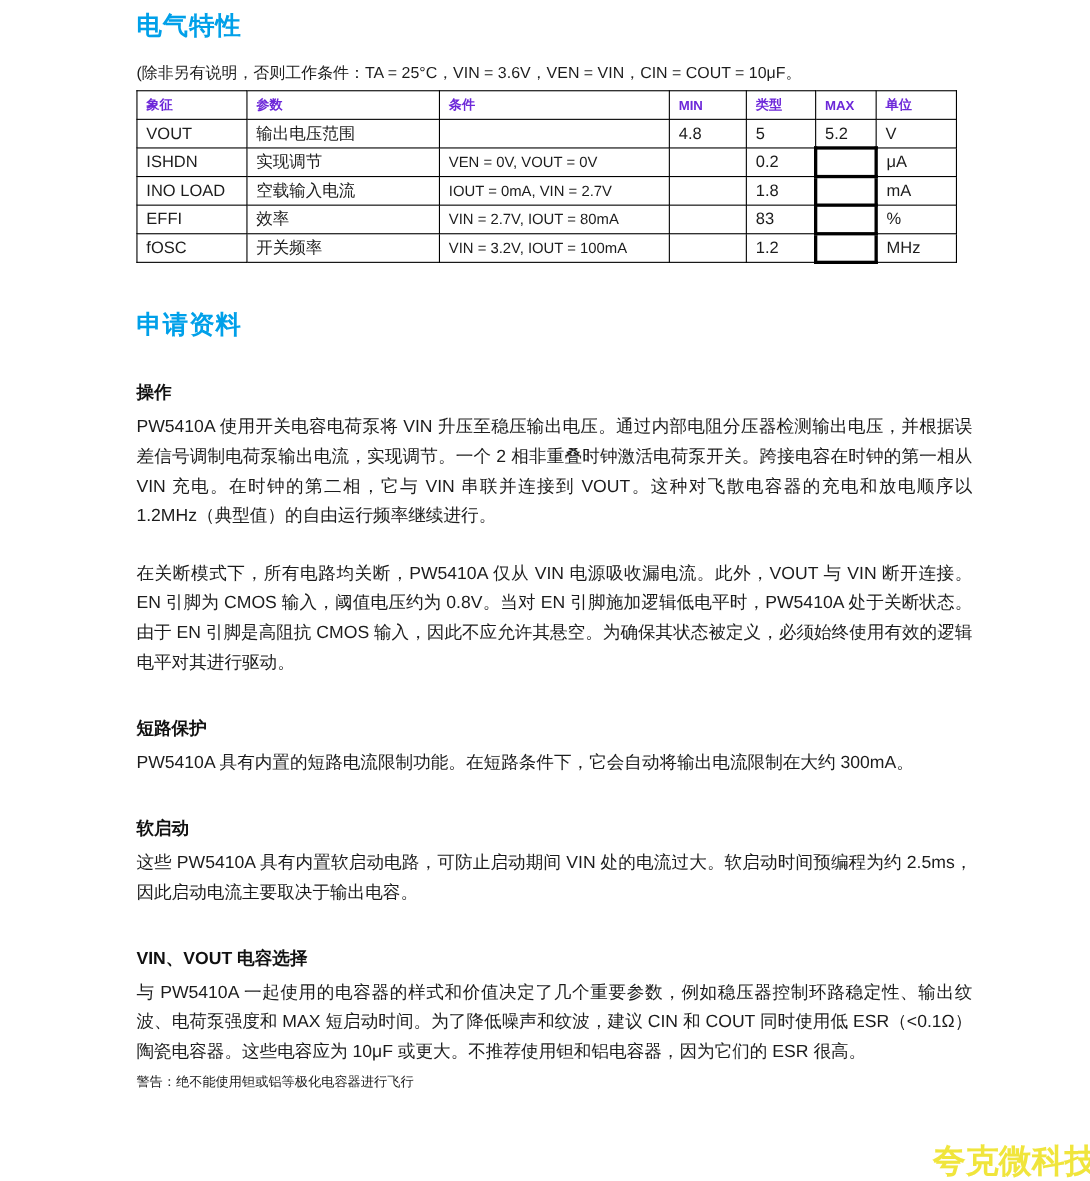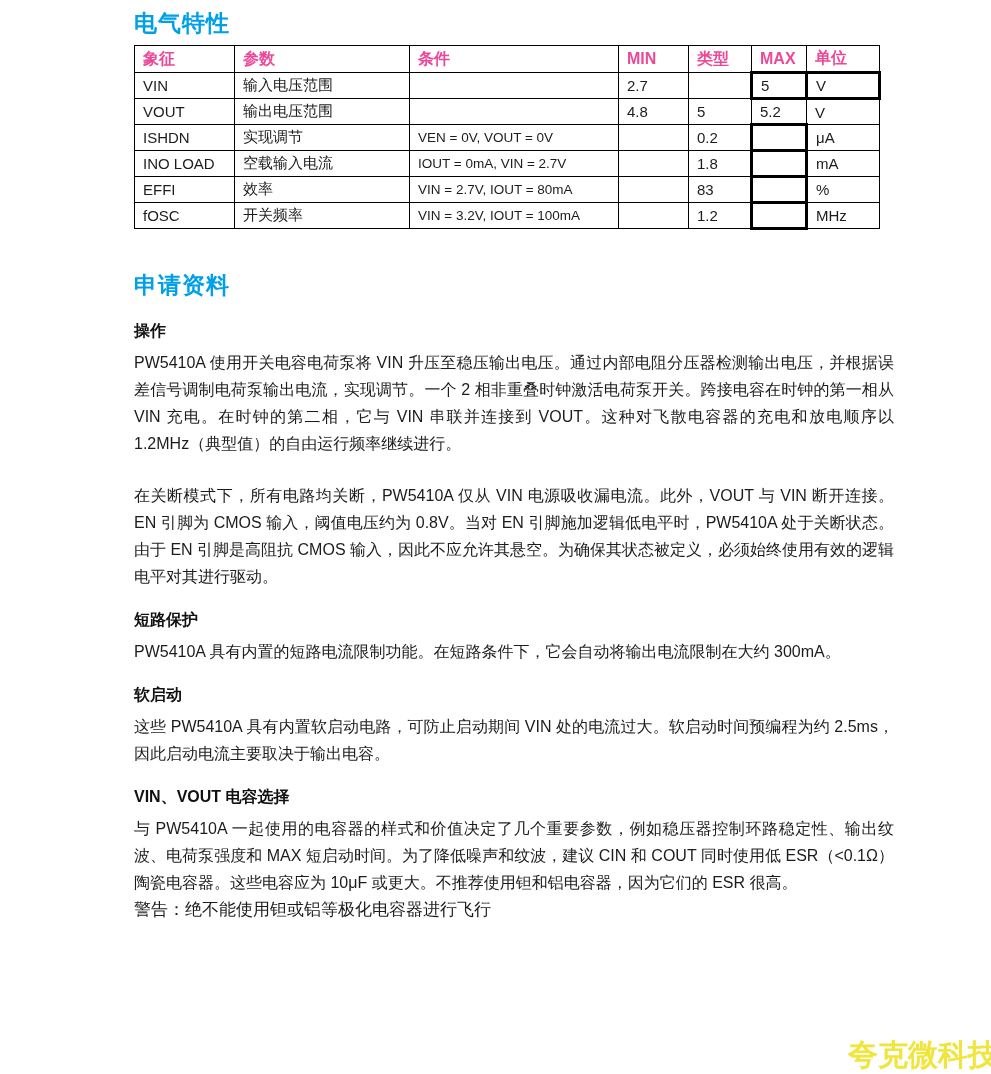--- a/index.html
+++ b/index.html
@@ -7,21 +7,21 @@
   body {
     width: 991px;
     height: 1074px;
     position: relative;
     overflow: hidden;
     font-family: "Liberation Sans", "DejaVu Sans", sans-serif;
     color: #222222;
   }
   .page {
     position: absolute;
-    left: 134px;
+    left: 124px;
     top: 8px;
     width: 760px;
   }
   .section-title {
     color: #00a0e9;
     font-size: 23px;
     font-weight: bold;
     letter-spacing: 1px;
   }
   .note {
@@ -40,44 +40,44 @@
     border: 1.5px solid #000000;
     text-align: left;
     padding: 2px 8px;
     height: 26px;
     font-size: 15px;
     color: #1c1c1c;
     overflow: hidden;
     white-space: nowrap;
   }
   table.spec th {
-    font-size: 16px;
-    font-weight: bold;
-    color: #ec4899;
+    font-size: 12px;
+    font-weight: bold;
+    color: #6d28d9;
   }
   table.spec td.cond { font-size: 13.5px; }
   table.spec td.thick { border-width: 3px; }
   .app-title { margin-top: 40px; }
   .sub-heading {
     font-size: 16px;
     font-weight: bold;
     color: #111111;
-    margin-top: 20px;
+    margin-top: 36px;
     margin-bottom: 7px;
   }
   .para {
     font-size: 16px;
     line-height: 27px;
     text-align: justify;
     color: #1c1c1c;
     margin-bottom: 25px;
   }
   .para:last-child { margin-bottom: 0; }
   .line {
-    font-size: 17px;
+    font-size: 12px;
     line-height: 27px;
     color: #1c1c1c;
     white-space: nowrap;
   }
   .watermark {
     position: absolute;
     left: 848px;
     top: 1035px;
     font-size: 30px;
     font-weight: bold;
@@ -86,20 +86,21 @@
     pointer-events: none;
   }
 </style>
 </head>
 <body>
 
 <div class="page">
 
   <div class="section-title">电气特性</div>
 
+  <div class="note">(除非另有说明，否则工作条件：TA = 25°C，VIN = 3.6V，VEN = VIN，CIN = COUT = 10μF。</div>
 
   <table class="spec">
     <colgroup>
       <col style="width:100px">
         <col style="width:175px">
         <col style="width:209px">
       <col style="width:70px">
         <col style="width:63px">
         <col style="width:55px">
         <col style="width:73px">
@@ -110,29 +111,20 @@
         <th>参数</th>
         <th>条件</th>
         <th>MIN</th>
         <th>类型</th>
         <th>MAX</th>
         <th>单位</th>
       </tr>
     </thead>
     <tbody>
       <tr>
-        <td>VIN</td>
-        <td>输入电压范围</td>
-        <td class="cond"></td>
-        <td>2.7</td>
-        <td></td>
-        <td class="thick">5</td>
-        <td class="thick">V</td>
-      </tr>
-      <tr>
         <td>VOUT</td>
         <td>输出电压范围</td>
         <td class="cond"></td>
         <td>4.8</td>
         <td>5</td>
         <td>5.2</td>
         <td>V</td>
       </tr>
       <tr>
         <td>ISHDN</td>

